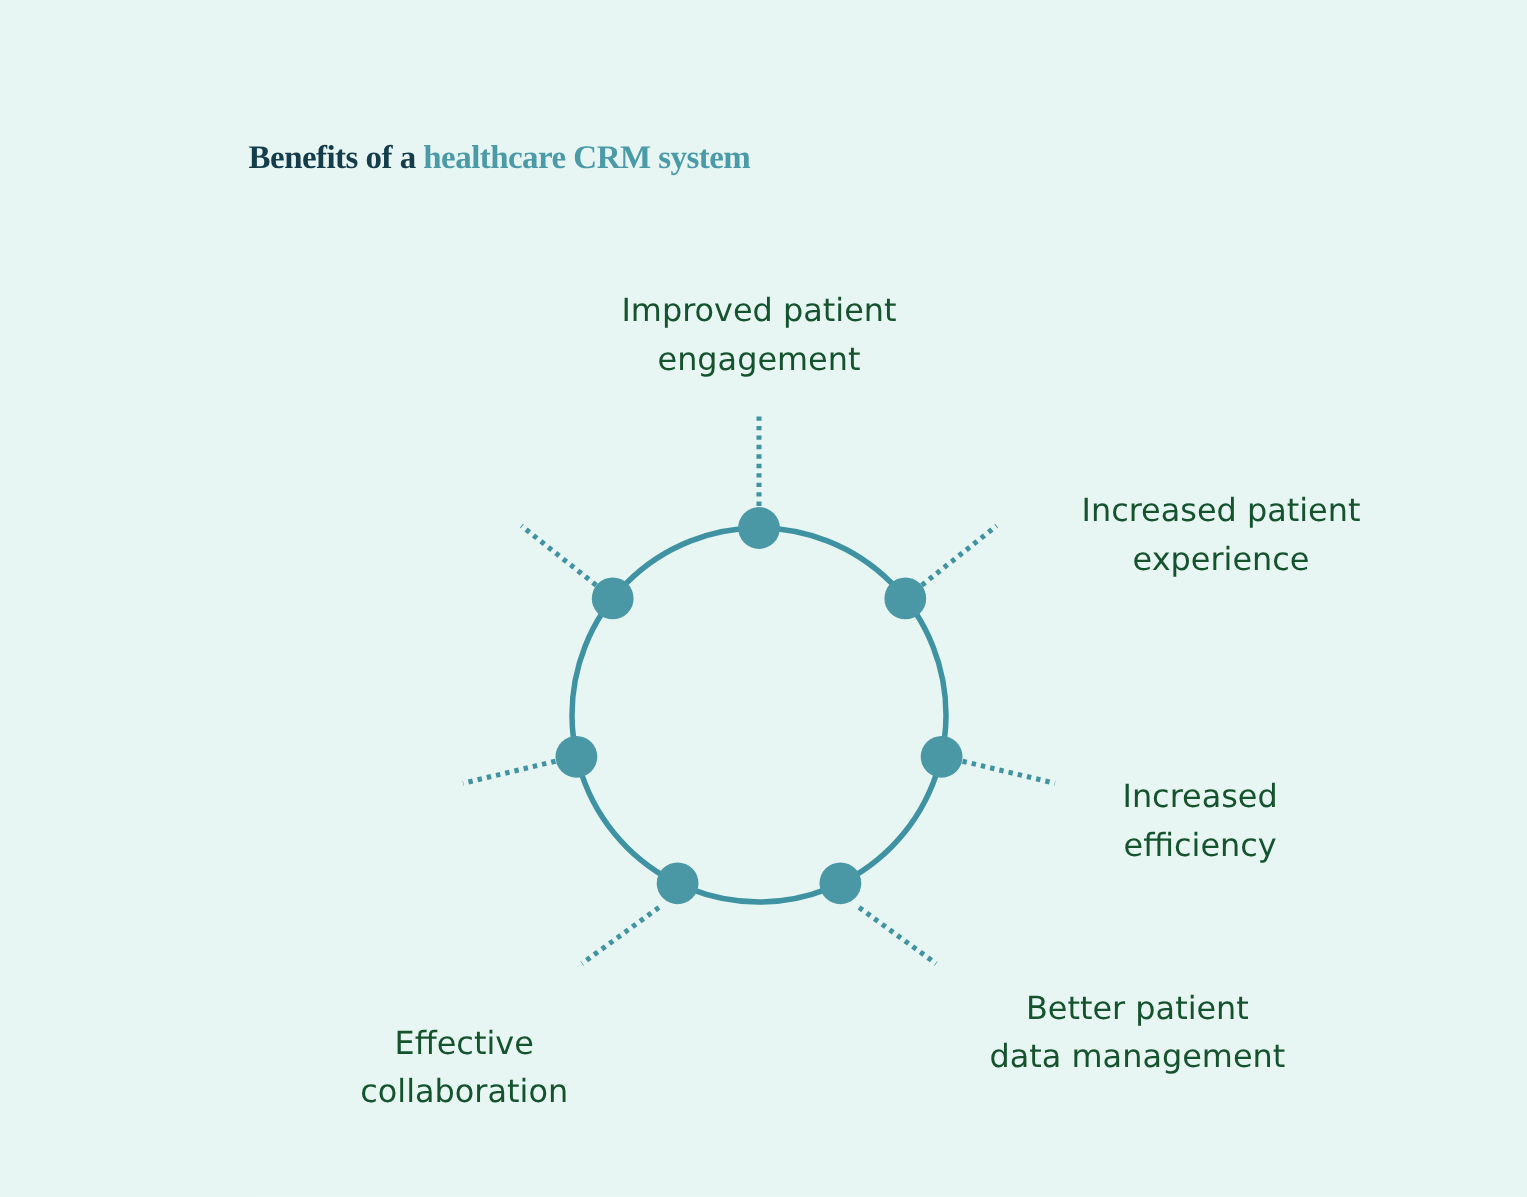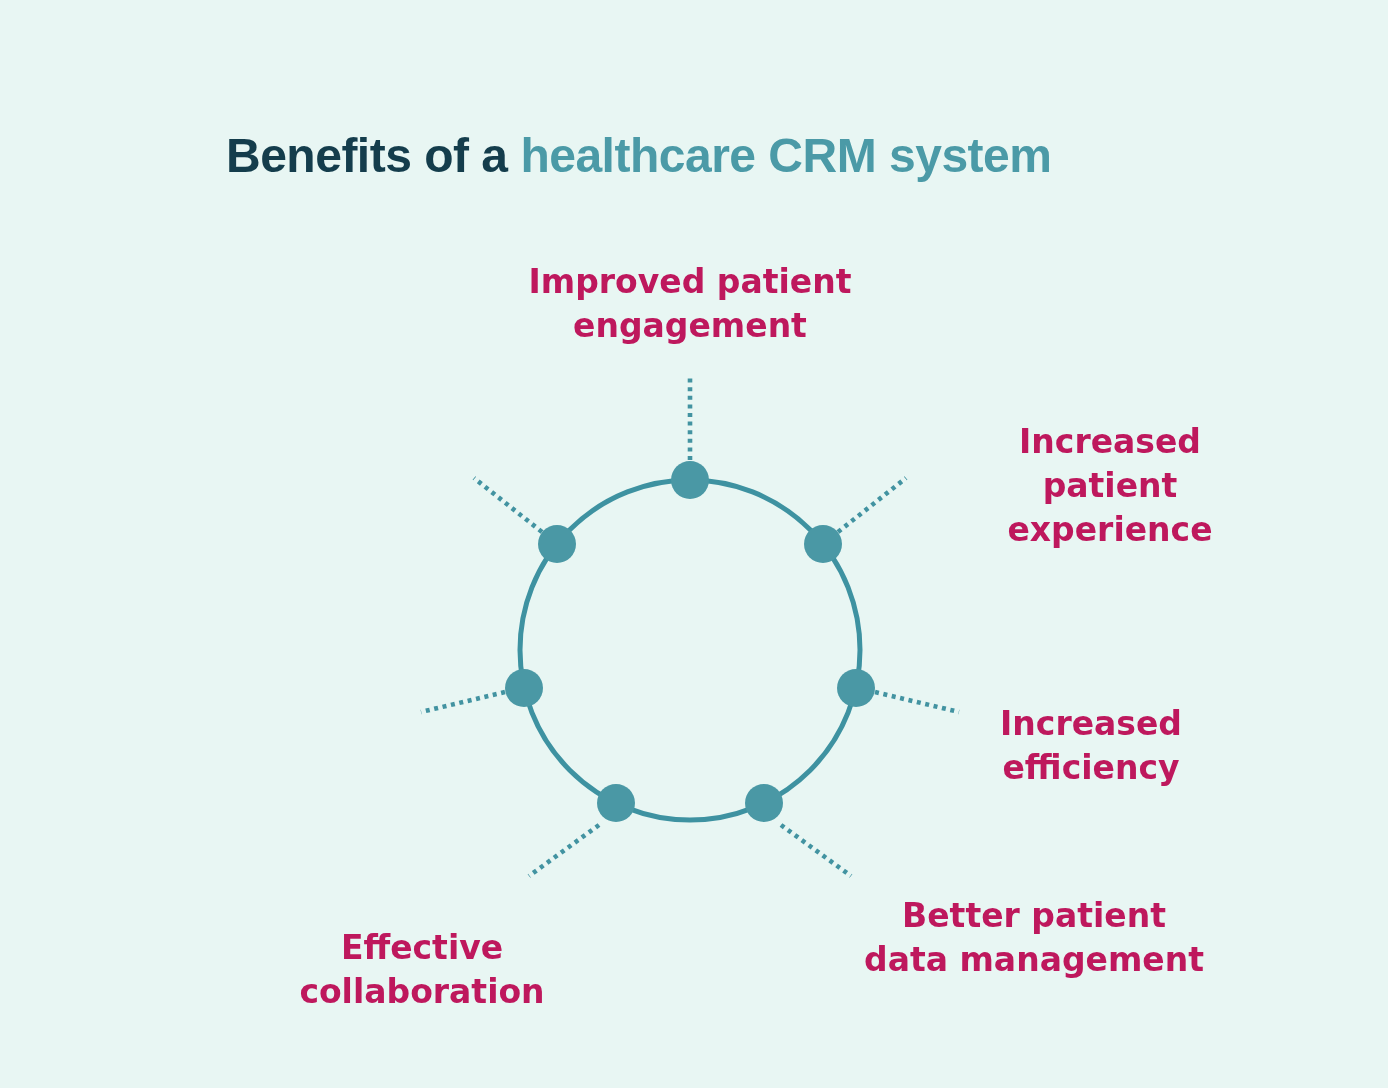--- a/index.html
+++ b/index.html
@@ -15,23 +15,23 @@
   .canvas {
     position: relative;
     width: 1388px;
     height: 1088px;
     background: #e8f6f3;
   }
   .title {
     position: absolute;
     left: 226px;
     top: 98px;
-    font-family: Liberation Sans, sans-serif;
+    font-family: Liberation Serif, serif;
     font-weight: 700;
-    font-size: 48px;
+    font-size: 30px;
     line-height: 52px;
     letter-spacing: -0.5px;
     white-space: nowrap;
   }
   .title-prefix {
     color: #143d4c;
   }
   .title-highlight {
     color: #4b9aa7;
   }
@@ -52,24 +52,24 @@
     stroke-width: 4.6;
     stroke-dasharray: 4 4.6;
     stroke-linecap: butt;
   }
   .node {
     fill: #4a98a5;
   }
   .benefit-label {
     position: absolute;
     transform: translate(-50%, -50%);
-    color: #be185d;
+    color: #14532d;
     font-family: "DejaVu Sans", "Liberation Sans", sans-serif;
-    font-weight: 700;
-    font-size: 33px;
+    font-weight: 400;
+    font-size: 29px;
     line-height: 44px;
     text-align: center;
     white-space: pre-line;
   }
 </style>
 </head>
 <body>
 
 <div class="canvas">
 

